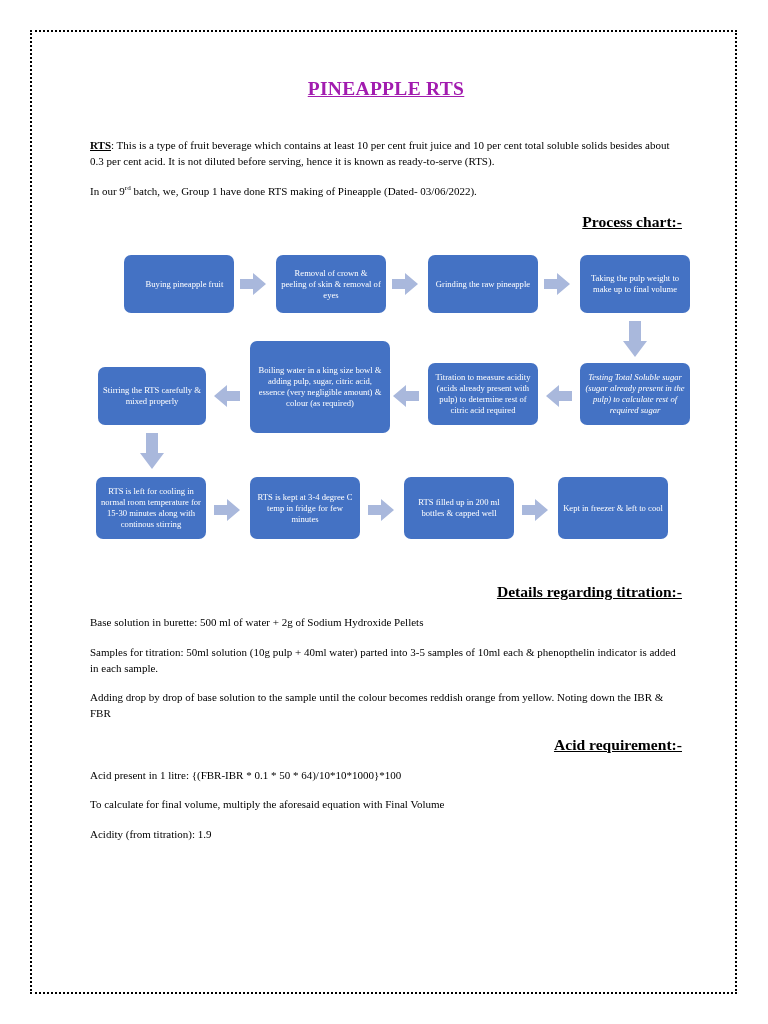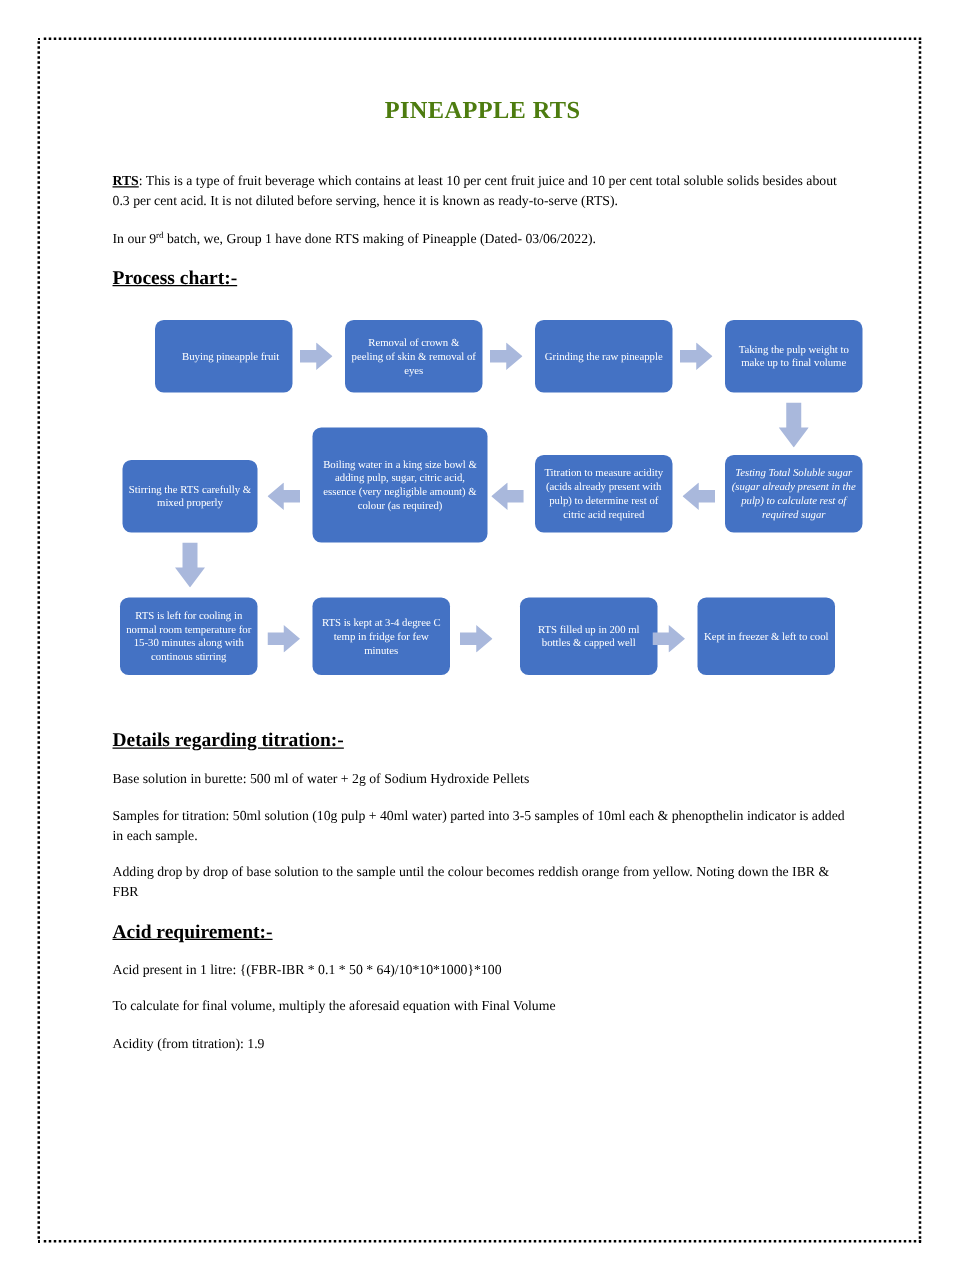--- a/index.html
+++ b/index.html
@@ -36,21 +36,22 @@
     position: absolute;
     left: 90px;
     top: 78px;
     width: 592px;
   }
 
   .doc-title {
     text-align: center;
     font-size: 19.5px;
     font-weight: bold;
-    color: #4d7c0f;
+    color: #a21caf;
+    text-decoration: underline;
     letter-spacing: 0.3px;
     margin: 0 0 38px 0;
     font-family: "Liberation Serif", "DejaVu Serif", serif;
   }
 
   p.body-para {
     font-size: 11px;
     line-height: 1.42;
     margin: 14px 0 11px 0;
     text-align: left;
@@ -59,20 +60,21 @@
     font-weight: bold;
     text-decoration: underline;
   }
   sup { font-size: 0.65em; vertical-align: super; }
 
   h2.section-head {
     font-size: 15.6px;
     font-weight: bold;
     text-decoration: underline;
     margin: 14px 0 8px 0;
+    text-align: right;
   }
 
   
   #flowchart {
     position: relative;
     width: 592px;
     height: 330px;
     margin-top: 8px;
   }
   .fbox {
@@ -173,21 +175,21 @@
         <svg width="26" height="22" viewBox="0 0 26 22">
             <polygon points="0,6 13,6 13,0 26,11 13,22 13,16 0,16" fill="#A9B8DC"></polygon>
           </svg>
       </div>
       <div class="fbox" style="left:160px; top:238px; width:110px; height:62px;">RTS is kept at 3-4 degree C temp in fridge for few minutes</div>
       <div class="arrow" style="left:278px; top:260px;">
         <svg width="26" height="22" viewBox="0 0 26 22">
             <polygon points="0,6 13,6 13,0 26,11 13,22 13,16 0,16" fill="#A9B8DC"></polygon>
           </svg>
       </div>
-      <div class="fbox" style="left:314px; top:238px; width:110px; height:62px;margin-left:12px;">RTS filled up in 200 ml bottles &amp; capped well</div>
+      <div class="fbox" style="left:314px; top:238px; width:110px; height:62px;">RTS filled up in 200 ml bottles &amp; capped well</div>
       <div class="arrow" style="left:432px; top:260px;">
         <svg width="26" height="22" viewBox="0 0 26 22">
             <polygon points="0,6 13,6 13,0 26,11 13,22 13,16 0,16" fill="#A9B8DC"></polygon>
           </svg>
       </div>
       <div class="fbox" style="left:468px; top:238px; width:110px; height:62px;">Kept in freezer &amp; left to cool</div>
 
     </div>
 
     <div class="footer-block">

